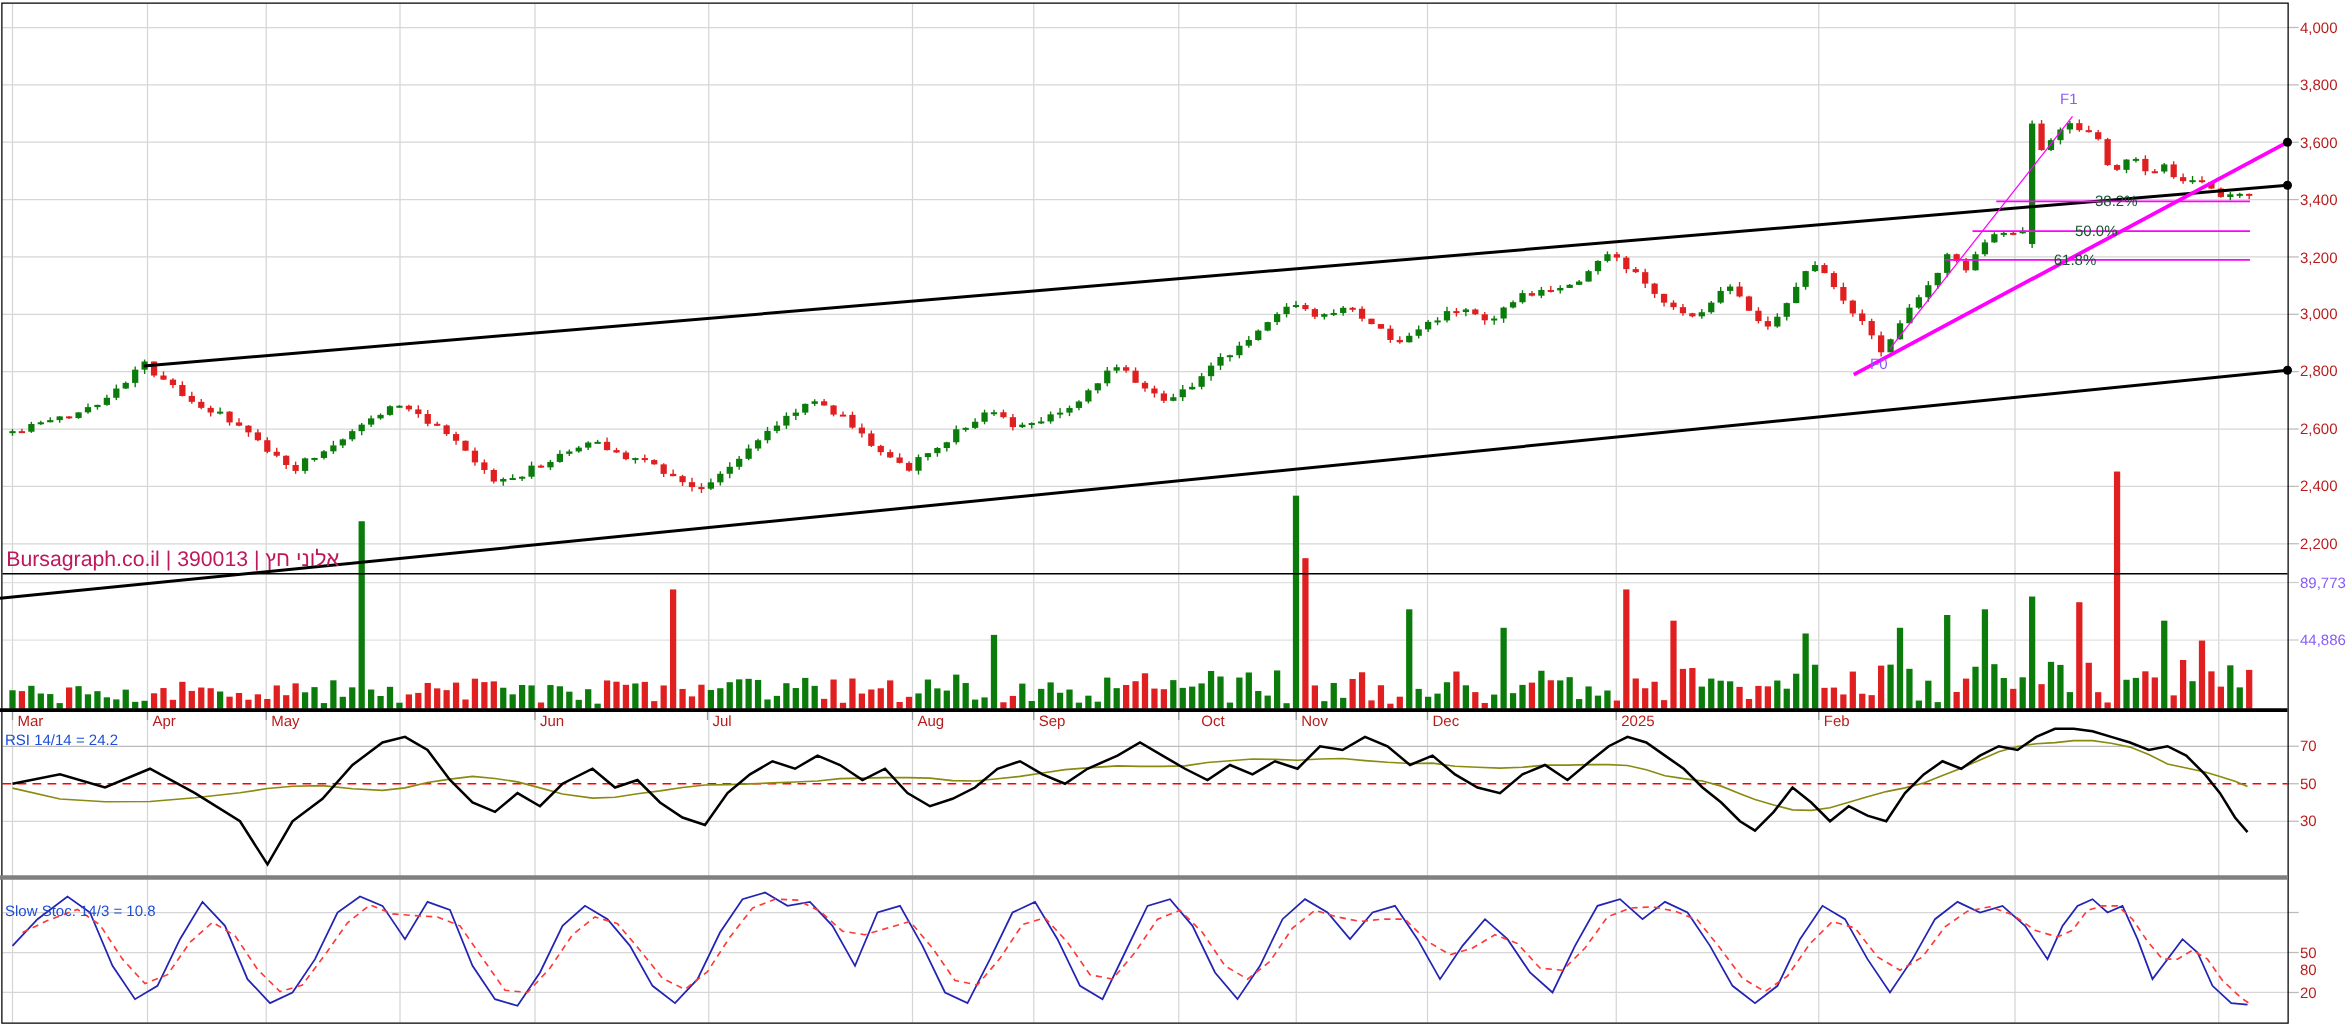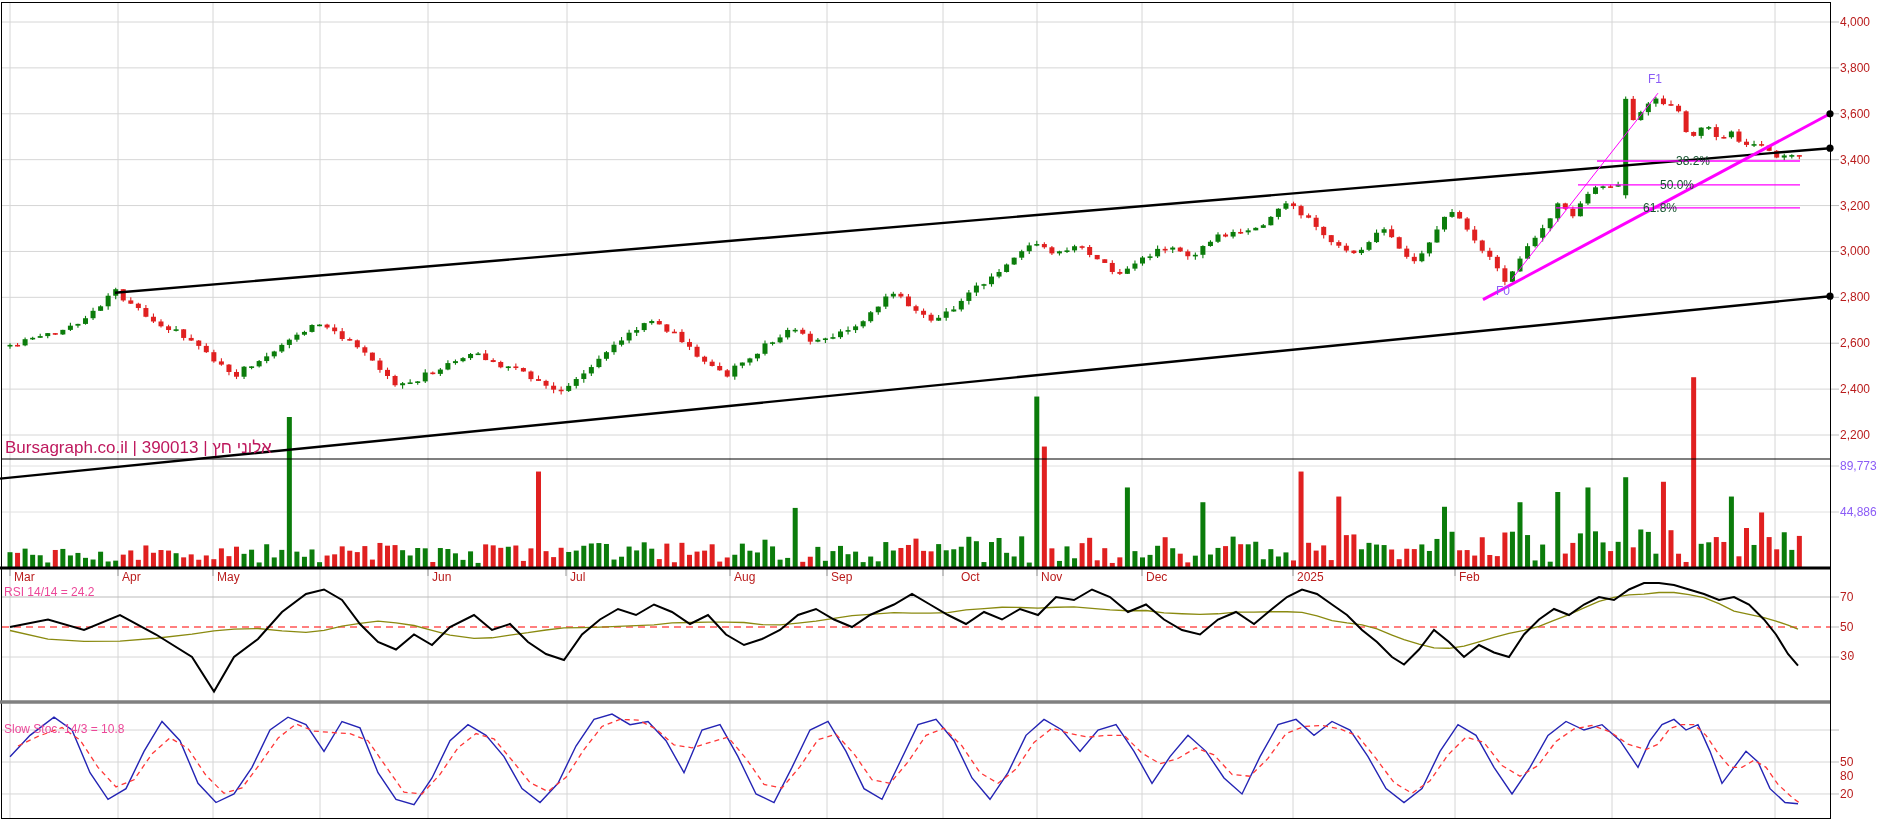--- a/index.html
+++ b/index.html
@@ -3,21 +3,21 @@
 <meta charset="utf-8">
 <style>
   html,body{margin:0;padding:0;background:#fff;}
   .root{position:relative;width:1880px;height:821px;background:#ffffff;
         font-family:"Liberation Sans",sans-serif;overflow:hidden;}
   svg{position:absolute;left:0;top:0;}
   .lbl{position:absolute;font-size:12px;line-height:1.1;white-space:nowrap;color:#b91c1c;}
   .lbl.gray{color:#8b5cf6;}
   .lbl.magenta{color:#14532d;}
   .title-lbl{position:absolute;left:5px;top:438px;font-size:17px;color:#be185d;white-space:nowrap;}
-  .ind-lbl{position:absolute;font-size:12px;color:#ec4899;white-space:nowrap;background:rgba(255,255,255,.0);}
+  .ind-lbl{position:absolute;font-size:12px;color:#1d4ed8;white-space:nowrap;background:rgba(255,255,255,.0);}
 </style>
 </head>
 <body>
 
 <div class="root">
   <svg id="plot" width="1880" height="821" viewBox="0 0 1880 821">
     <g id="g-grid">
         <line x1="2" y1="22" x2="1830" y2="22" stroke="#d6d6d6" stroke-width="1"></line>
         <line x1="1830" y1="22" x2="1839" y2="22" stroke="#bbbbbb" stroke-width="1"></line>
         <line x1="2" y1="67.88888888888891" x2="1830" y2="67.88888888888891" stroke="#d6d6d6" stroke-width="1"></line>
@@ -844,21 +844,21 @@
       <div class="lbl" style="left: 1840px; top: 383.111px;">2,400</div>
       <div class="lbl" style="left: 1840px; top: 429px;">2,200</div>
     </div>
   <div id="volume-labels">
       <div class="lbl gray" style="left: 1840px; top: 460px;">89,773</div>
       <div class="lbl gray" style="left: 1840px; top: 506px;">44,886</div>
     </div>
   <div id="rsi-labels">
       <div class="lbl" style="left: 1840px; top: 591px;">70</div>
       <div class="lbl" style="left: 1840px; top: 621px;">50</div>
-      <div class="lbl" style="left: 1840px; top: 651px; font-family: Liberation Mono, monospace;">30</div>
+      <div class="lbl" style="left: 1840px; top: 651px;">30</div>
     </div>
   <div id="stoch-labels">
       <div class="lbl" style="left: 1840px; top: 724.02px; margin-top: 46px;">80</div>
       <div class="lbl" style="left: 1840px; top: 756px;">50</div>
       <div class="lbl" style="left: 1840px; top: 787.98px;">20</div>
     </div>
   <div id="month-labels">
       <div class="lbl" style="left: 14px; top: 571px;">Mar</div>
       <div class="lbl" style="left: 122px; top: 571px;">Apr</div>
       <div class="lbl" style="left: 217px; top: 571px;">May</div>

